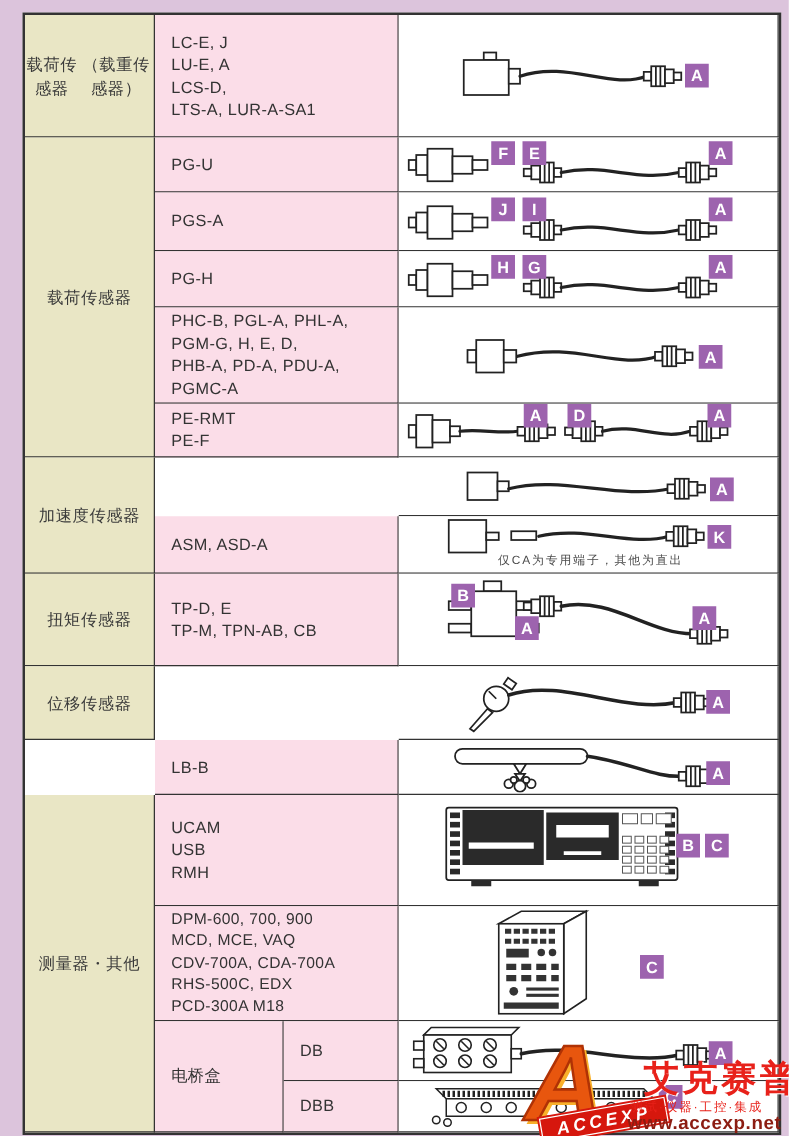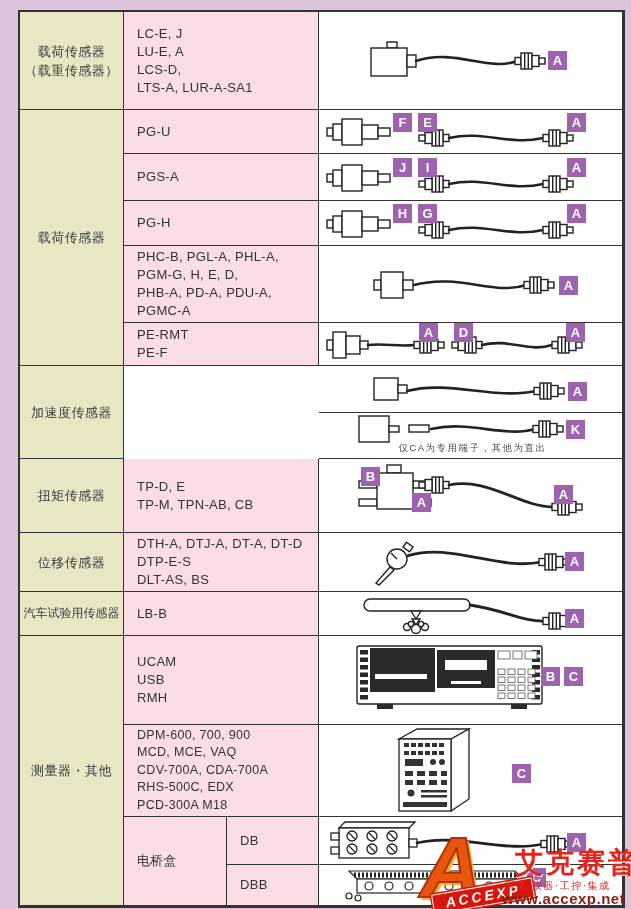--- a/index.html
+++ b/index.html
@@ -2,21 +2,21 @@
 <html><head>
 <meta charset="utf-8">
 <style>
   html,body{margin:0;padding:0;}
   #page{position:relative;width:631px;height:909px;background:#dcc4dc;font-family:"Liberation Sans",sans-serif;overflow:hidden;}
   #tbl{position:absolute;left:18px;top:10px;width:603px;height:894px;display:grid;
        grid-template-columns:104px 103px 92px 304px;
        grid-template-rows:98px 44px 47px 45px 77px 43px 47px 46px 74px 59px 44px 89px 92px 48px 41px;
        border:2px solid #333;background:#fff;}
   .cell{box-sizing:border-box;border-right:1.5px solid #333;border-bottom:1.5px solid #333;}
-  .c1{background:#e9e6c5;display:flex;flex-direction:column;align-items:center;justify-content:center;
+  .c1{background:#e9e6c5;display:flex;flex-direction:row;align-items:center;justify-content:center;
       text-align:center;color:#3a3a3a;font-size:13px;letter-spacing:0.5px;line-height:19px;}
   .c2{background:#fbdde8;display:flex;flex-direction:column;justify-content:center;
       padding-left:13px;color:#333;font-size:13px;line-height:18px;letter-spacing:0.3px;}
   .c2.small{font-size:12.5px;line-height:17.5px;}
   .c3{background:#fff;position:relative;overflow:hidden;}
   .diag{position:absolute;left:0;top:0;}
   .badge{position:absolute;width:19px;height:19px;background:#9d63ae;color:#fff;
          font-weight:bold;font-size:13px;line-height:19px;text-align:center;}
   .note{position:absolute;left:4px;right:0;top:29px;text-align:center;color:#4a4a4a;
         font-size:9.5px;letter-spacing:1.5px;}
@@ -92,23 +92,20 @@
     </div>
     <div class="cell c1" style="grid-column:1;grid-row:7/span 2">
       <span>加速度传感器</span>
     </div>
     <div class="cell c1" style="grid-column:1;grid-row:9">
       <span>扭矩传感器</span>
     </div>
     <div class="cell c1" style="grid-column:1;grid-row:10">
       <span>位移传感器</span>
     </div>
-    <div class="cell c1" style="grid-column:1;grid-row:11;font-size:12px;letter-spacing:0;">
-      <span>汽车试验用传感器</span>
-    </div>
     <div class="cell c1" style="grid-column:1;grid-row:12/span 4">
       <span>测量器・其他</span>
     </div>
 
     <div class="cell c2" style="grid-column:2/span 2;grid-row:1">
       <div>LC-E, J</div>
       <div>LU-E, A</div>
       <div>LCS-D,</div>
       <div>LTS-A, LUR-A-SA1</div>
     </div>
@@ -124,28 +121,26 @@
     <div class="cell c2" style="grid-column:2/span 2;grid-row:5">
       <div>PHC-B, PGL-A, PHL-A,</div>
       <div>PGM-G, H, E, D,</div>
       <div>PHB-A, PD-A, PDU-A,</div>
       <div>PGMC-A</div>
     </div>
     <div class="cell c2" style="grid-column:2/span 2;grid-row:6">
       <div>PE-RMT</div>
       <div>PE-F</div>
     </div>
+    <div class="cell c2" style="grid-column:2/span 2;grid-row:8">
+      <div>ASM, ASD-A</div>
+    </div>
     <div class="cell c2" style="grid-column:2/span 2;grid-row:9">
       <div>TP-D, E</div>
       <div>TP-M, TPN-AB, CB</div>
-    </div>
-    <div class="cell c2" style="grid-column:2/span 2;grid-row:10">
-      <div>DTH-A, DTJ-A, DT-A, DT-D</div>
-      <div>DTP-E-S</div>
-      <div>DLT-AS, BS</div>
     </div>
     <div class="cell c2" style="grid-column:2/span 2;grid-row:11">
       <div>LB-B</div>
     </div>
     <div class="cell c2" style="grid-column:2/span 2;grid-row:12">
       <div>UCAM</div>
       <div>USB</div>
       <div>RMH</div>
     </div>
     <div class="cell c2 small" style="grid-column:2/span 2;grid-row:13">

